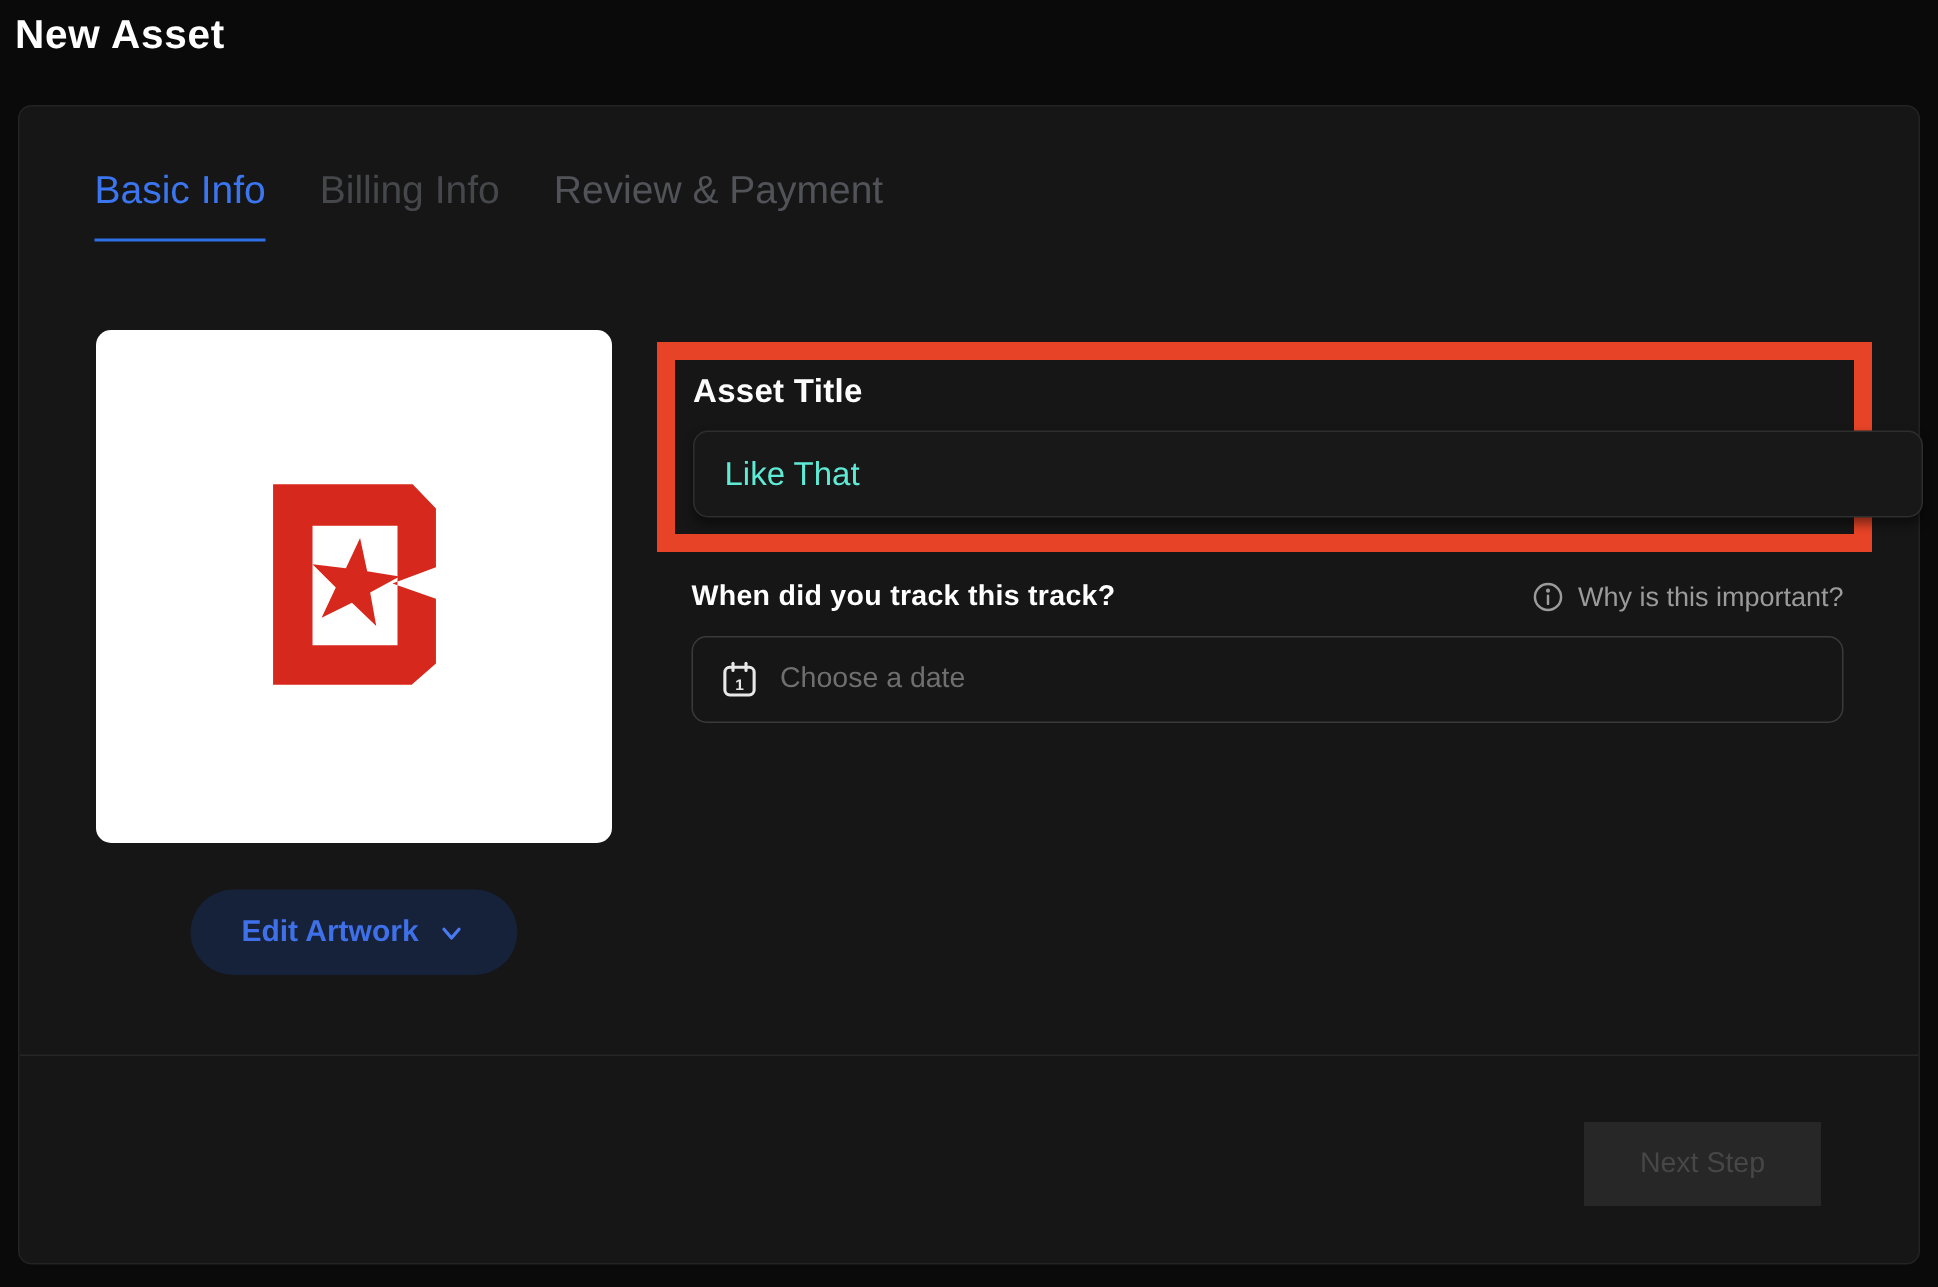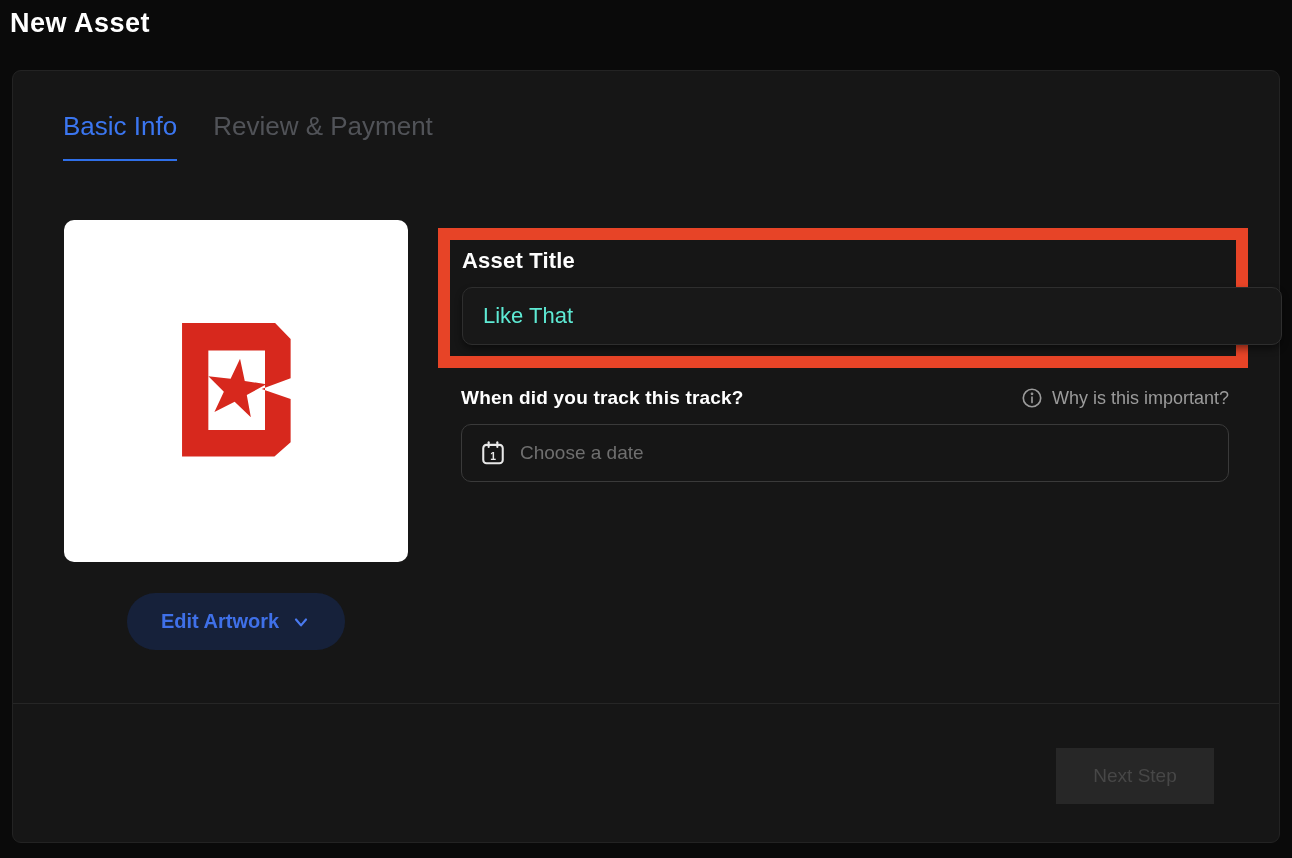--- a/index.html
+++ b/index.html
@@ -102,20 +102,21 @@
 <body>
 
 <header class="page-header">
   <h1 class="page-title">New Asset</h1>
 </header>
 
 <main class="card">
 
   <nav class="tab-bar">
     <div class="tab active">Basic Info</div>
+    <div class="tab">Billing Info</div>
     <div class="tab dim2">Review &amp; Payment</div>
   </nav>
 
   <div class="content-left">
     <div class="artwork">
       <span class="icon">
         <svg width="232" height="232" viewBox="0 0 344 344">
           <path fill="#d7281d" fill-rule="evenodd" d="M92,71 L230,71 L253,95 L253,153 L210,169 L253,184 L253,248 L229,269 L92,269 Z
                M131,112 L215,112 L215,230 L131,230 Z"></path>
           <polygon fill="#d7281d" points="217,162 188,178 194,211 170,188 140,203 154,173 131,150 164,154 178,124 185,157"></polygon>

